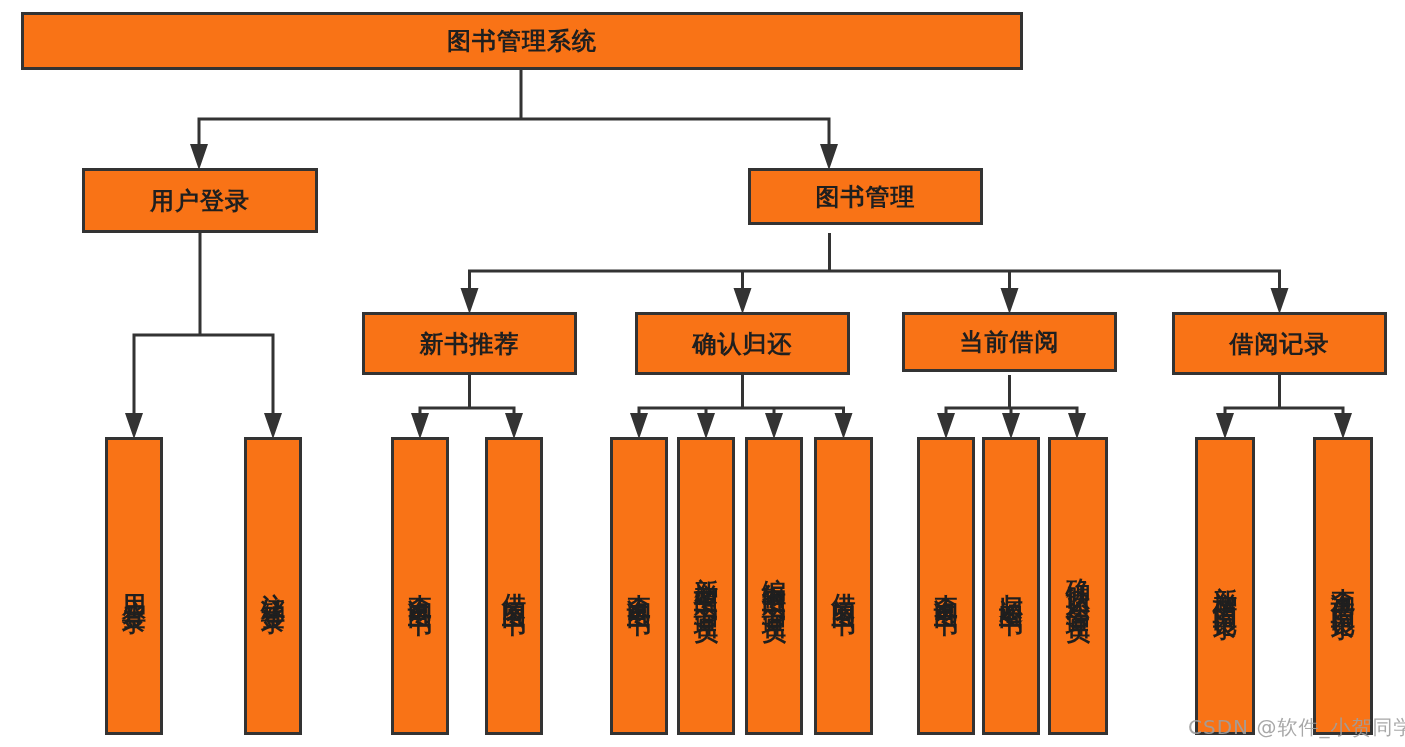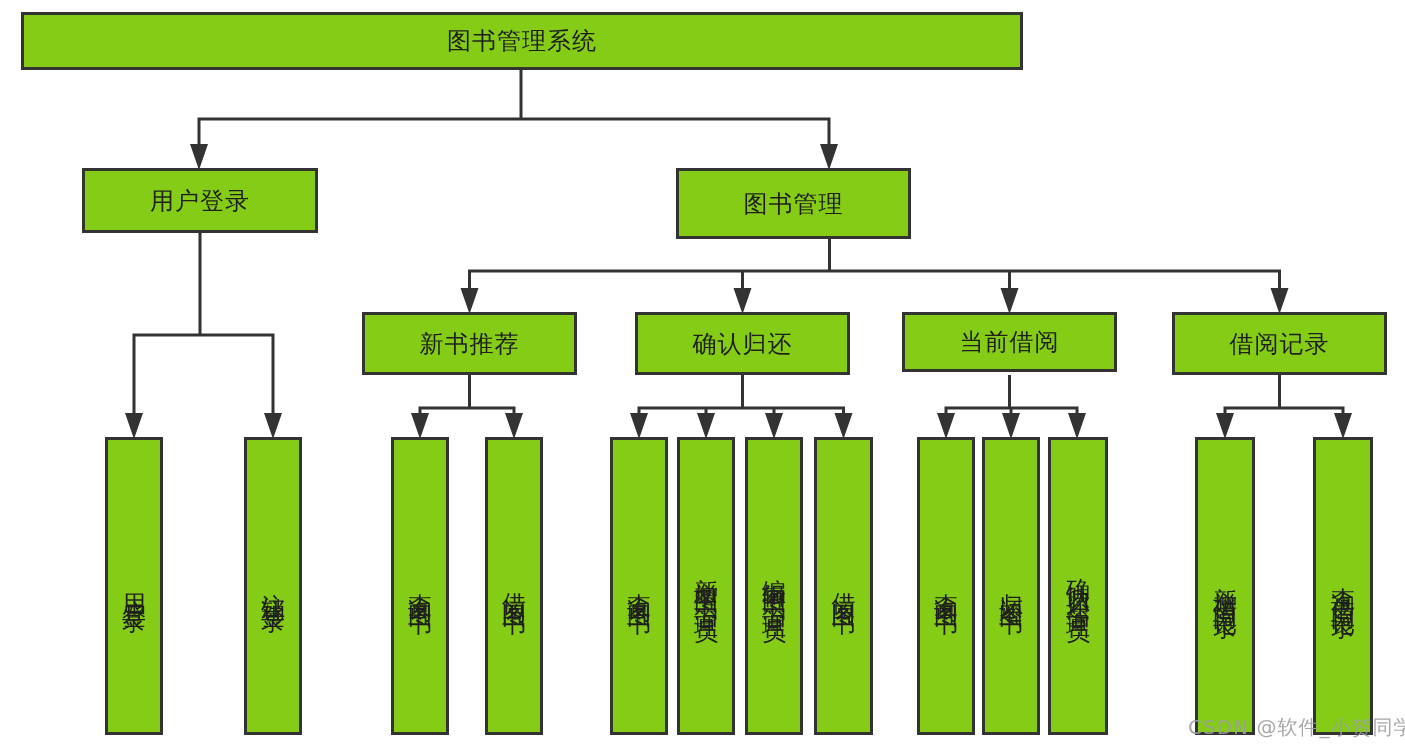--- a/index.html
+++ b/index.html
@@ -13,26 +13,27 @@
   }
   .connectors {
     position: absolute;
     left: 0; top: 0;
     width: 1405px; height: 747px;
   }
   .box {
     position: absolute;
     box-sizing: border-box;
     border: 3px solid #333333;
-    background: #84cc16;
+    background: #f97316;
     color: #1f1f1f;
     display: flex;
     align-items: center;
     justify-content: center;
     text-align: center;
+    font-weight: bold;
   }
   .hbox {
     font-size: 24px;
     letter-spacing: 1px;
     white-space: nowrap;
   }
   .vbox {
     writing-mode: vertical-rl;
     text-orientation: mixed;
     font-size: 24px;
@@ -82,21 +83,21 @@
     </g>
     <g>
       <path d="M1279.5 375 V409.5 M1223.5 408 H1344.5 M1225 409 V421 M1343 409 V421" stroke="#333333" stroke-width="3" fill="none"></path>
       <path d="M1216 413 L1234 413 L1225 439 Z M1334 413 L1352 413 L1343 439 Z" fill="#333333"></path>
     </g>
   </svg>
 
   <div class="box hbox" style="left:21px; top:12px; width:1002px; height:58px;">图书管理系统</div>
 
   <div class="box hbox" style="left:82px; top:168px; width:236px; height:65px;">用户登录</div>
-  <div class="box hbox" style="left:676px; top:168px; width:235px; height:71px;">图书管理</div>
+  <div class="box hbox" style="left:748px; top:168px; width:235px; height:57px;">图书管理</div>
 
   <div class="box hbox" style="left:362px; top:312px; width:215px; height:63px;">新书推荐</div>
   <div class="box hbox" style="left:635px; top:312px; width:215px; height:63px;">确认归还</div>
   <div class="box hbox" style="left:902px; top:312px; width:215px; height:60px;">当前借阅</div>
   <div class="box hbox" style="left:1172px; top:312px; width:215px; height:63px;">借阅记录</div>
 
   <div class="box vbox" style="left:105px; top:437px; width:58px; height:298px;">用户登录</div>
   <div class="box vbox" style="left:244px; top:437px; width:58px; height:298px;">注销登录</div>
 
   <div class="box vbox" style="left:391px; top:437px; width:58px; height:298px;">查询图书</div>

